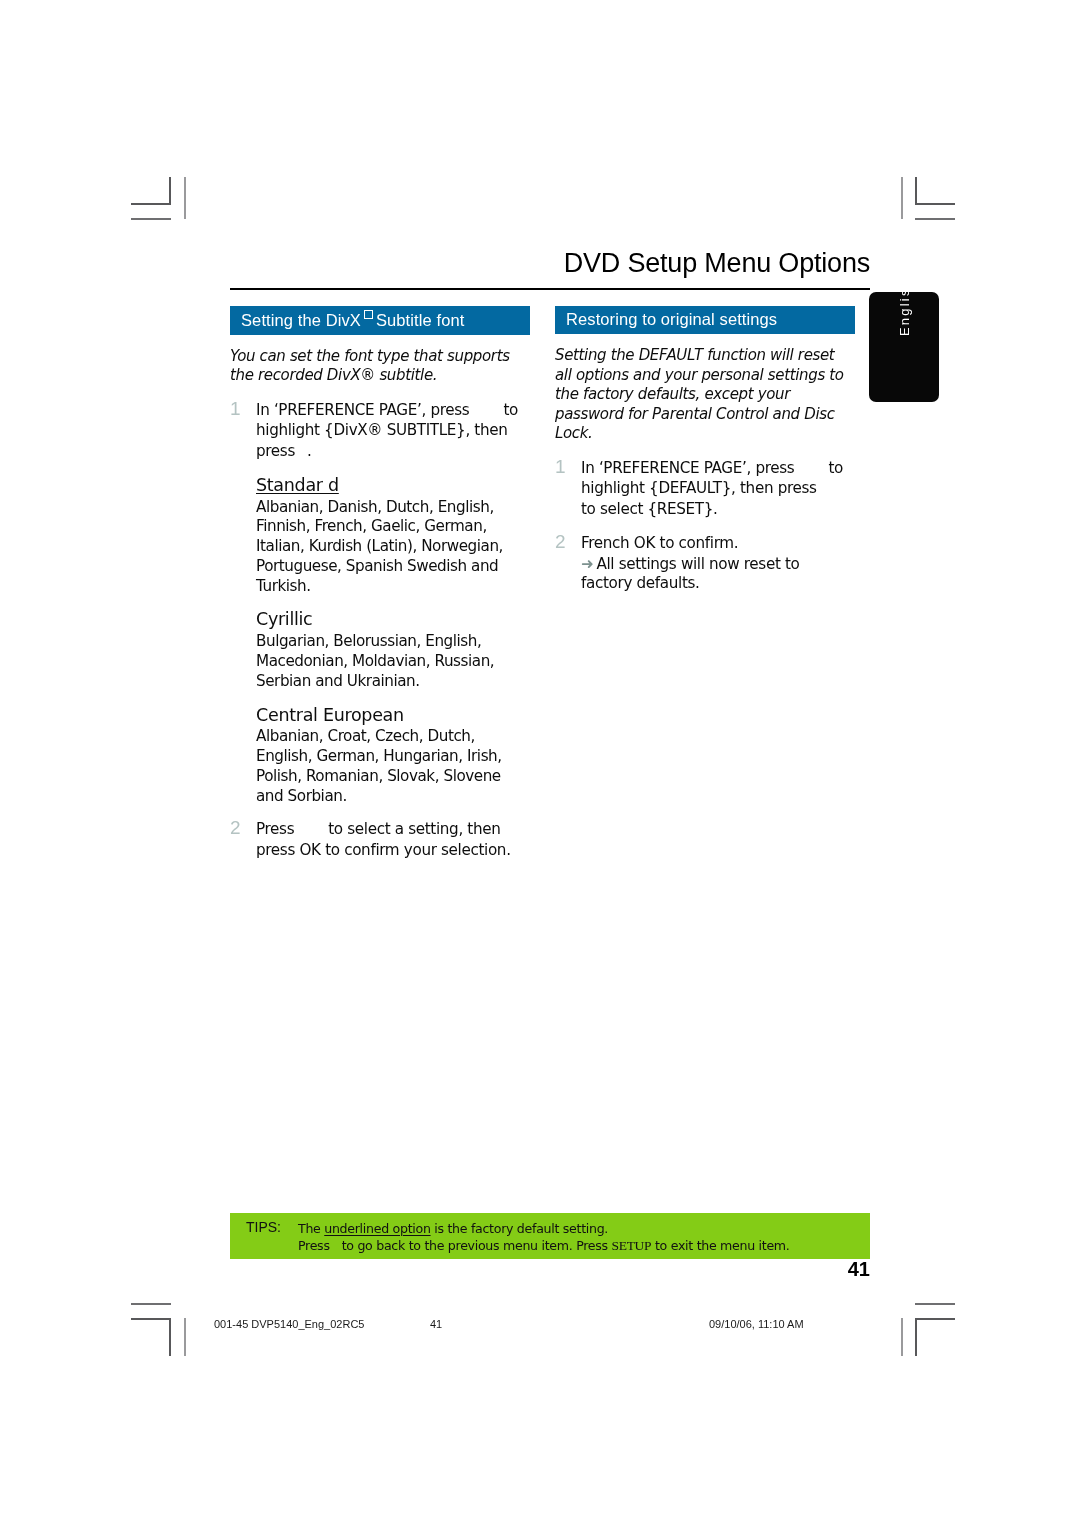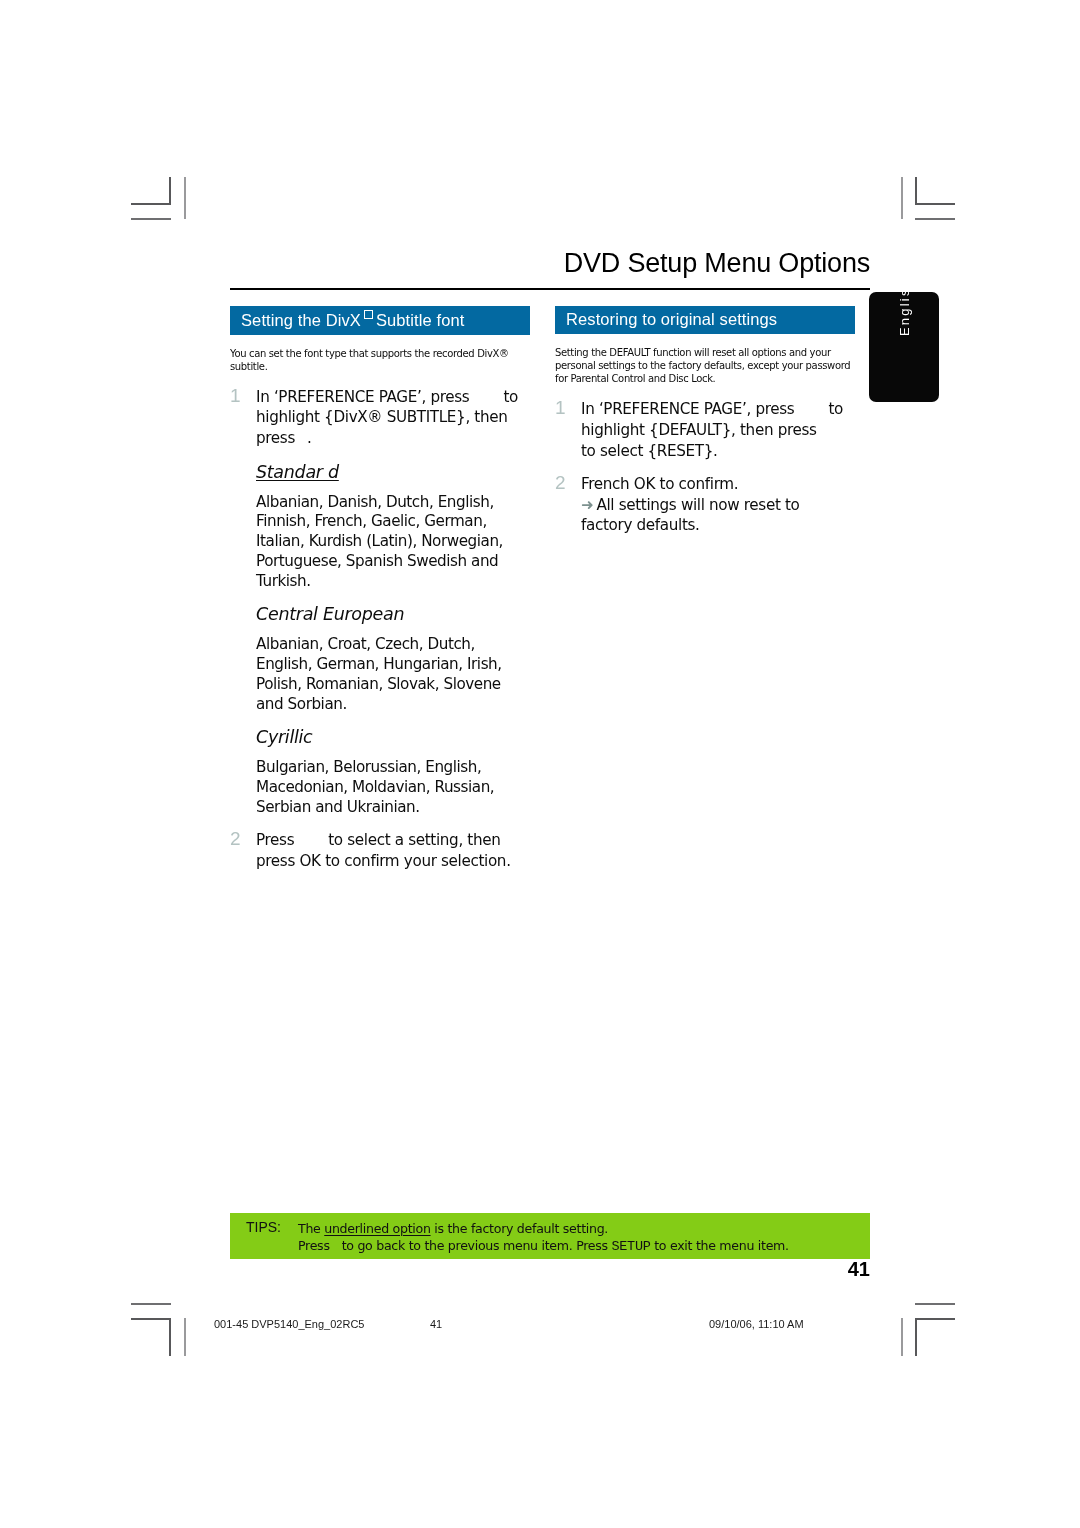--- a/index.html
+++ b/index.html
@@ -105,26 +105,27 @@
     font-family: "Liberation Sans", sans-serif;
     font-size: 16.5px;
     padding: 4px 0 5px 11px;
     margin-bottom: 12px;
     letter-spacing: 0.1px;
   }
   #col-left .section-head  { width: 289px; }
   #col-right .section-head { width: 289px; }
 
   .para {
-    font-size: 10px;
+    font-size: 15px;
     line-height: 1.30;
     color: #0d0d0d;
     margin: 0 0 14px 0;
     font-family: "DejaVu Sans", sans-serif;
     letter-spacing: -0.35px;
+    font-style: italic;
   }
 
   .step {
     position: relative;
     padding-left: 26px;
     margin: 0 0 13px 0;
   }
   .step-num {
     position: absolute;
     left: 0;
@@ -144,29 +145,28 @@
   .gap { display: inline-block; width: 34px; }
   .gap-sm { display: inline-block; width: 12px; }
 
   .font-group { margin: 0 0 13px 26px; }
   .font-name {
     font-size: 17.5px;
     line-height: 1.25;
     color: #0d0d0d;
     letter-spacing: -0.3px;
     font-family: "DejaVu Sans", sans-serif;
-    font-style: italic;
   }
   .font-name.underlined { text-decoration: underline; text-underline-offset: 2px; }
   .font-langs {
     font-size: 15.2px;
     line-height: 1.30;
     color: #0d0d0d;
     letter-spacing: -0.45px;
-    margin-top: 9px;
+    margin-top: 1px;
   }
 
   .result-line {
     font-size: 15.2px;
     line-height: 1.30;
     color: #0d0d0d;
     letter-spacing: -0.35px;
     margin-top: 1px;
   }
   .arrow-glyph { color: #7d918f; font-weight: bold; margin-right: 3px; }
@@ -199,21 +199,21 @@
     position: absolute;
     left: 68px;
     top: 7px;
     font-family: "DejaVu Sans", sans-serif;
     font-size: 12.6px;
     line-height: 1.38;
     color: #111;
     letter-spacing: -0.3px;
   }
   #tips-lines u { text-underline-offset: 2px; }
-  .setup-word { font-family: Liberation Mono, monospace; font-size: 13.5px; text-align: center; }
+  .setup-word { font-family: Liberation Serif, serif; font-size: 13.5px; text-align: center; }
 
   #page-number {
     position: absolute;
     left: 810px;
     top: 1258px;
     width: 60px;
     text-align: right;
     font-family: "Liberation Sans", sans-serif;
     font-size: 20px;
     font-weight: bold;
@@ -275,27 +275,27 @@
     <span class="step-num">1</span>
     <span class="step-body"><span>In ‘PREFERENCE PAGE’, press</span><span class="gap"></span><span>to highlight {DivX® SUBTITLE}, then press</span><span class="gap-sm"></span><span>.</span></span>
   </div>
 
   <div class="font-group">
     <div class="font-name underlined">Standar d</div>
     <div class="font-langs">Albanian, Danish, Dutch, English, Finnish, French, Gaelic, German, Italian, Kurdish (Latin), Norwegian, Portuguese, Spanish Swedish and Turkish.</div>
   </div>
 
   <div class="font-group">
+    <div class="font-name">Cyrillic</div>
+    <div class="font-langs">Bulgarian, Belorussian, English, Macedonian, Moldavian, Russian, Serbian and Ukrainian.</div>
+  </div>
+
+  <div class="font-group">
     <div class="font-name">Central European</div>
     <div class="font-langs">Albanian, Croat, Czech, Dutch, English, German, Hungarian, Irish, Polish, Romanian, Slovak, Slovene and Sorbian.</div>
-  </div>
-
-  <div class="font-group">
-    <div class="font-name">Cyrillic</div>
-    <div class="font-langs">Bulgarian, Belorussian, English, Macedonian, Moldavian, Russian, Serbian and Ukrainian.</div>
   </div>
 
   <div class="step">
     <span class="step-num">2</span>
     <span class="step-body"><span>Press</span><span class="gap"></span><span>to select a setting, then press OK  to confirm your selection.</span></span>
   </div>
 
 </div>
 
 <div class="column" id="col-right">

